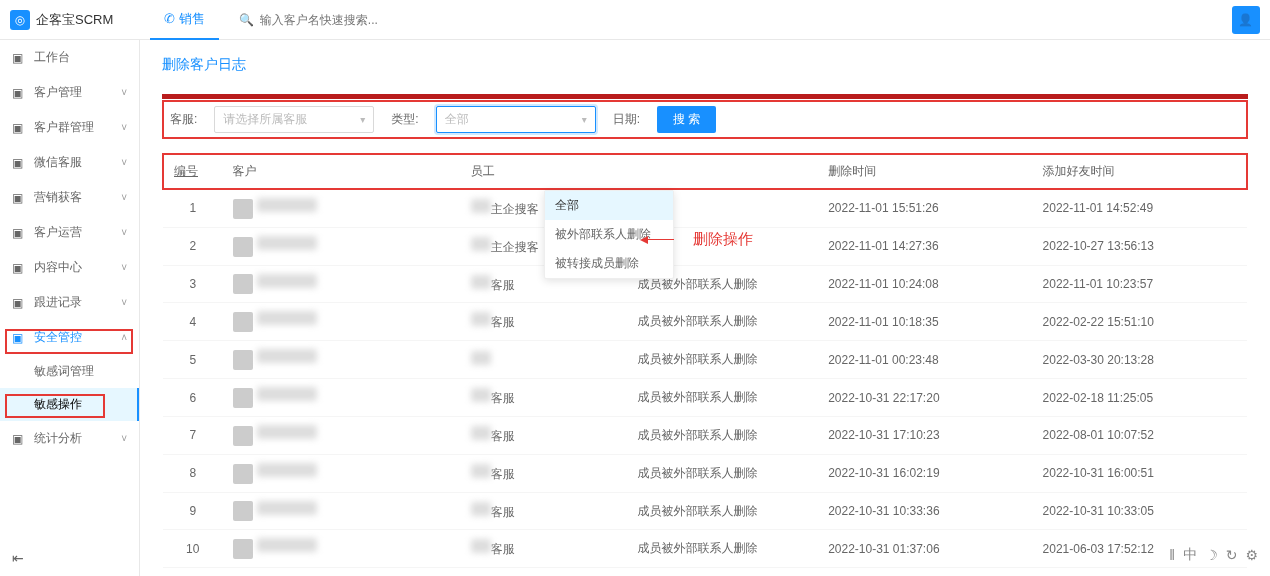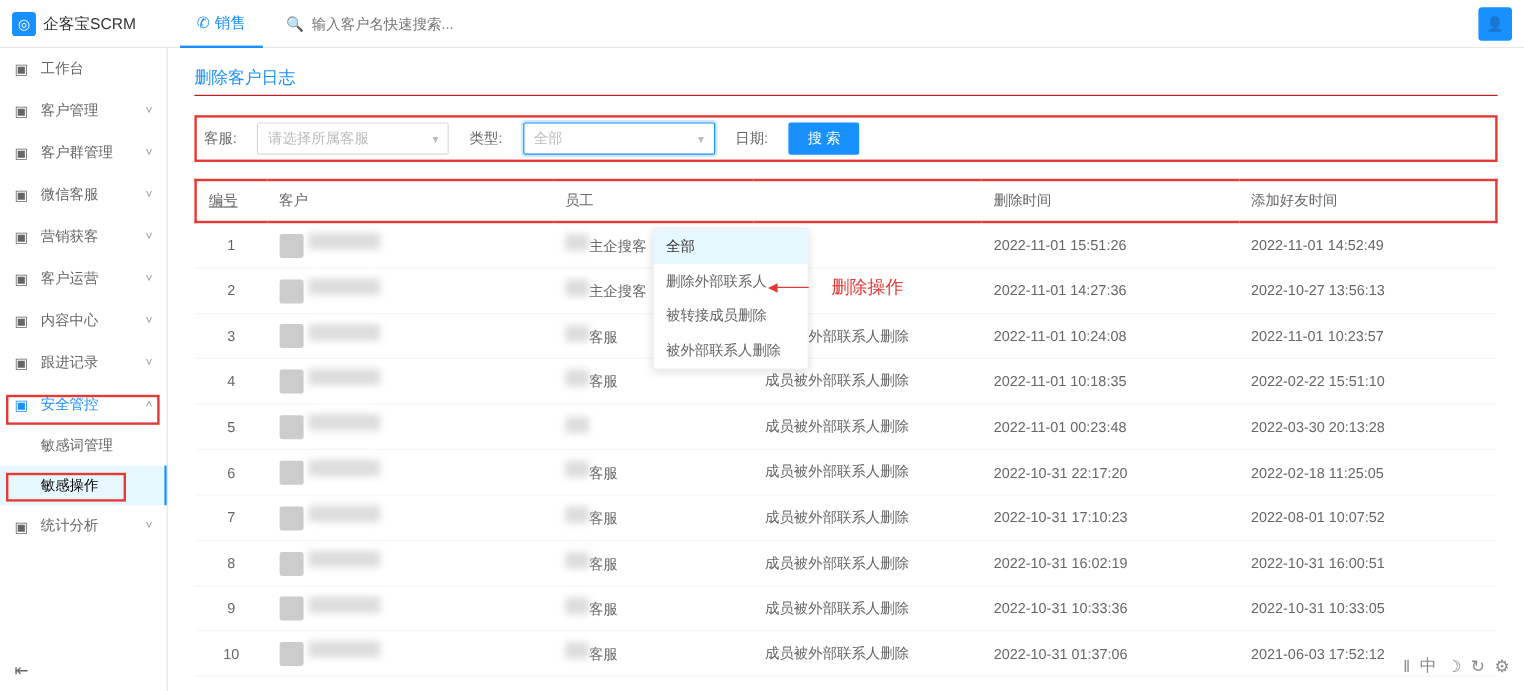--- a/index.html
+++ b/index.html
@@ -24,21 +24,21 @@
 .menu-item.active { color: #1890ff; }
 .menu-item .label { display: flex; align-items: center; gap: 8px; }
 .menu-item .icon { width: 14px; display: inline-flex; }
 .menu-arrow { font-size: 10px; color: #999; }
 .submenu-item { padding: 8px 12px 8px 34px; cursor: pointer; color: #666; font-family: Liberation Serif, serif; }
 .submenu-item.active { color: #000000; background: #e6f7ff; border-right: 2px solid #1890ff; }
 .collapse-icon { position: absolute; bottom: 10px; left: 12px; color: #666; font-size: 14px; cursor: pointer; }
 
 
 .content { flex: 1; padding: 16px 22px; background: #fff; overflow-y: auto; position: relative; }
-.page-title { color: #1890ff; font-size: 14px; padding-bottom: 5px; border-bottom: 1px solid #b91c1c; margin-bottom: 16px; }
+.page-title { color: #1890ff; font-size: 14px; padding-bottom: 20px; border-bottom: 5px solid #b91c1c; margin-bottom: 1px; }
 
 
 .filter-bar { display: flex; align-items: center; gap: 17px; margin-bottom: 14px; border: 2px solid #e53935; padding: 4px 6px; }
 .filter-label { color: #666; }
 .select-box { position: relative; display: inline-flex; align-items: center; justify-content: space-between; border: 1px solid #d9d9d9; border-radius: 2px; padding: 4px 8px; background: #fff; cursor: pointer; min-width: 160px; color: #bbb; }
 .select-box.focused { border-color: #1890ff; box-shadow: 0 0 0 2px rgba(24,144,255,0.2); }
 .select-box .sel-arrow { font-size: 10px; color: #bbb; }
 .date-box { display: inline-flex; align-items: center; gap: 14px; border: 1px solid #d9d9d9; border-radius: 2px; padding: 4px 8px; color: #bbb; min-width: 190px; }
 .date-box .arrow { flex: 1; text-align: center; }
 .search-btn { background: #1890ff; color: #fff; border: none; padding: 5px 16px; border-radius: 2px; cursor: pointer; font-size: 12px; }
@@ -188,23 +188,22 @@
         <span style="color:#bbb">全部</span>
         <span class="sel-arrow">▾</span>
       </div>
       <span class="filter-label">日期:</span>
       <button class="search-btn">搜 索</button>
     </div>
 
     <div class="dropdown-popup">
       <div id="dropdown-slot">
           <div class="opt selected">全部</div>
-          <div class="opt">删除外部联系人</div>
+          <div class="opt">被外部联系人删除</div>
           <div class="opt">被转接成员删除</div>
-          <div class="opt">被外部联系人删除</div>
         </div>
     </div>
 
     <div class="annotation">
       <span class="arrow-shape"></span>
       <span>删除操作</span>
     </div>
 
     <table class="tbl">
       <thead>

